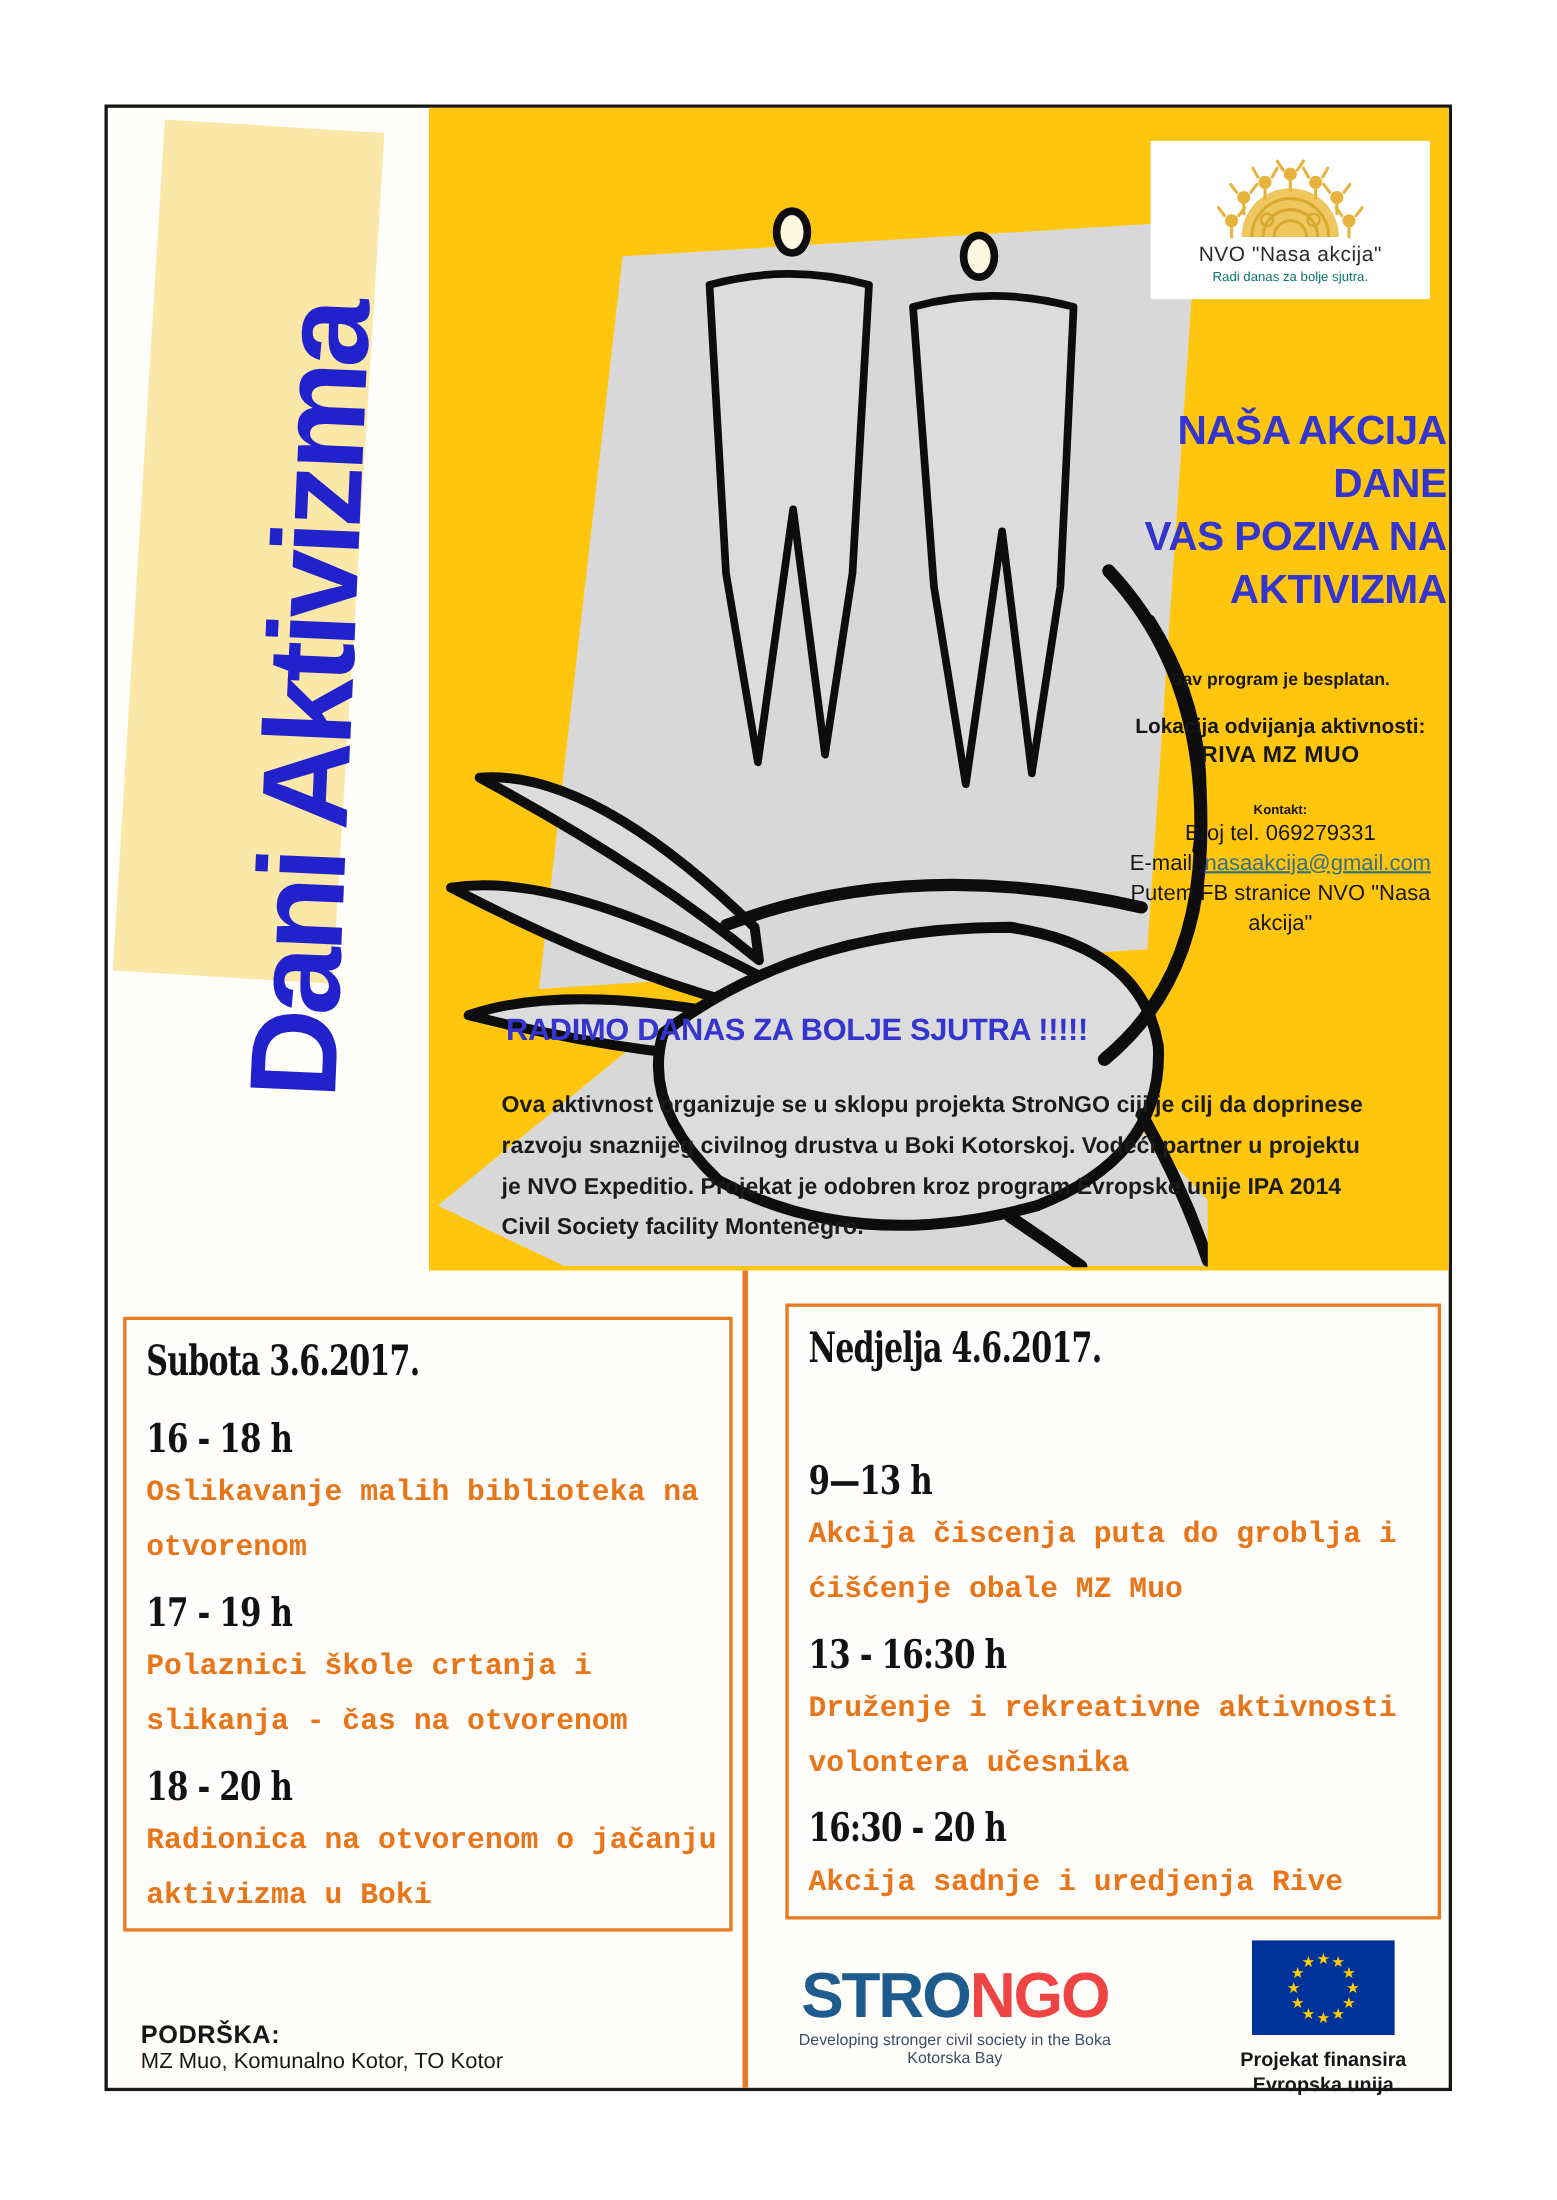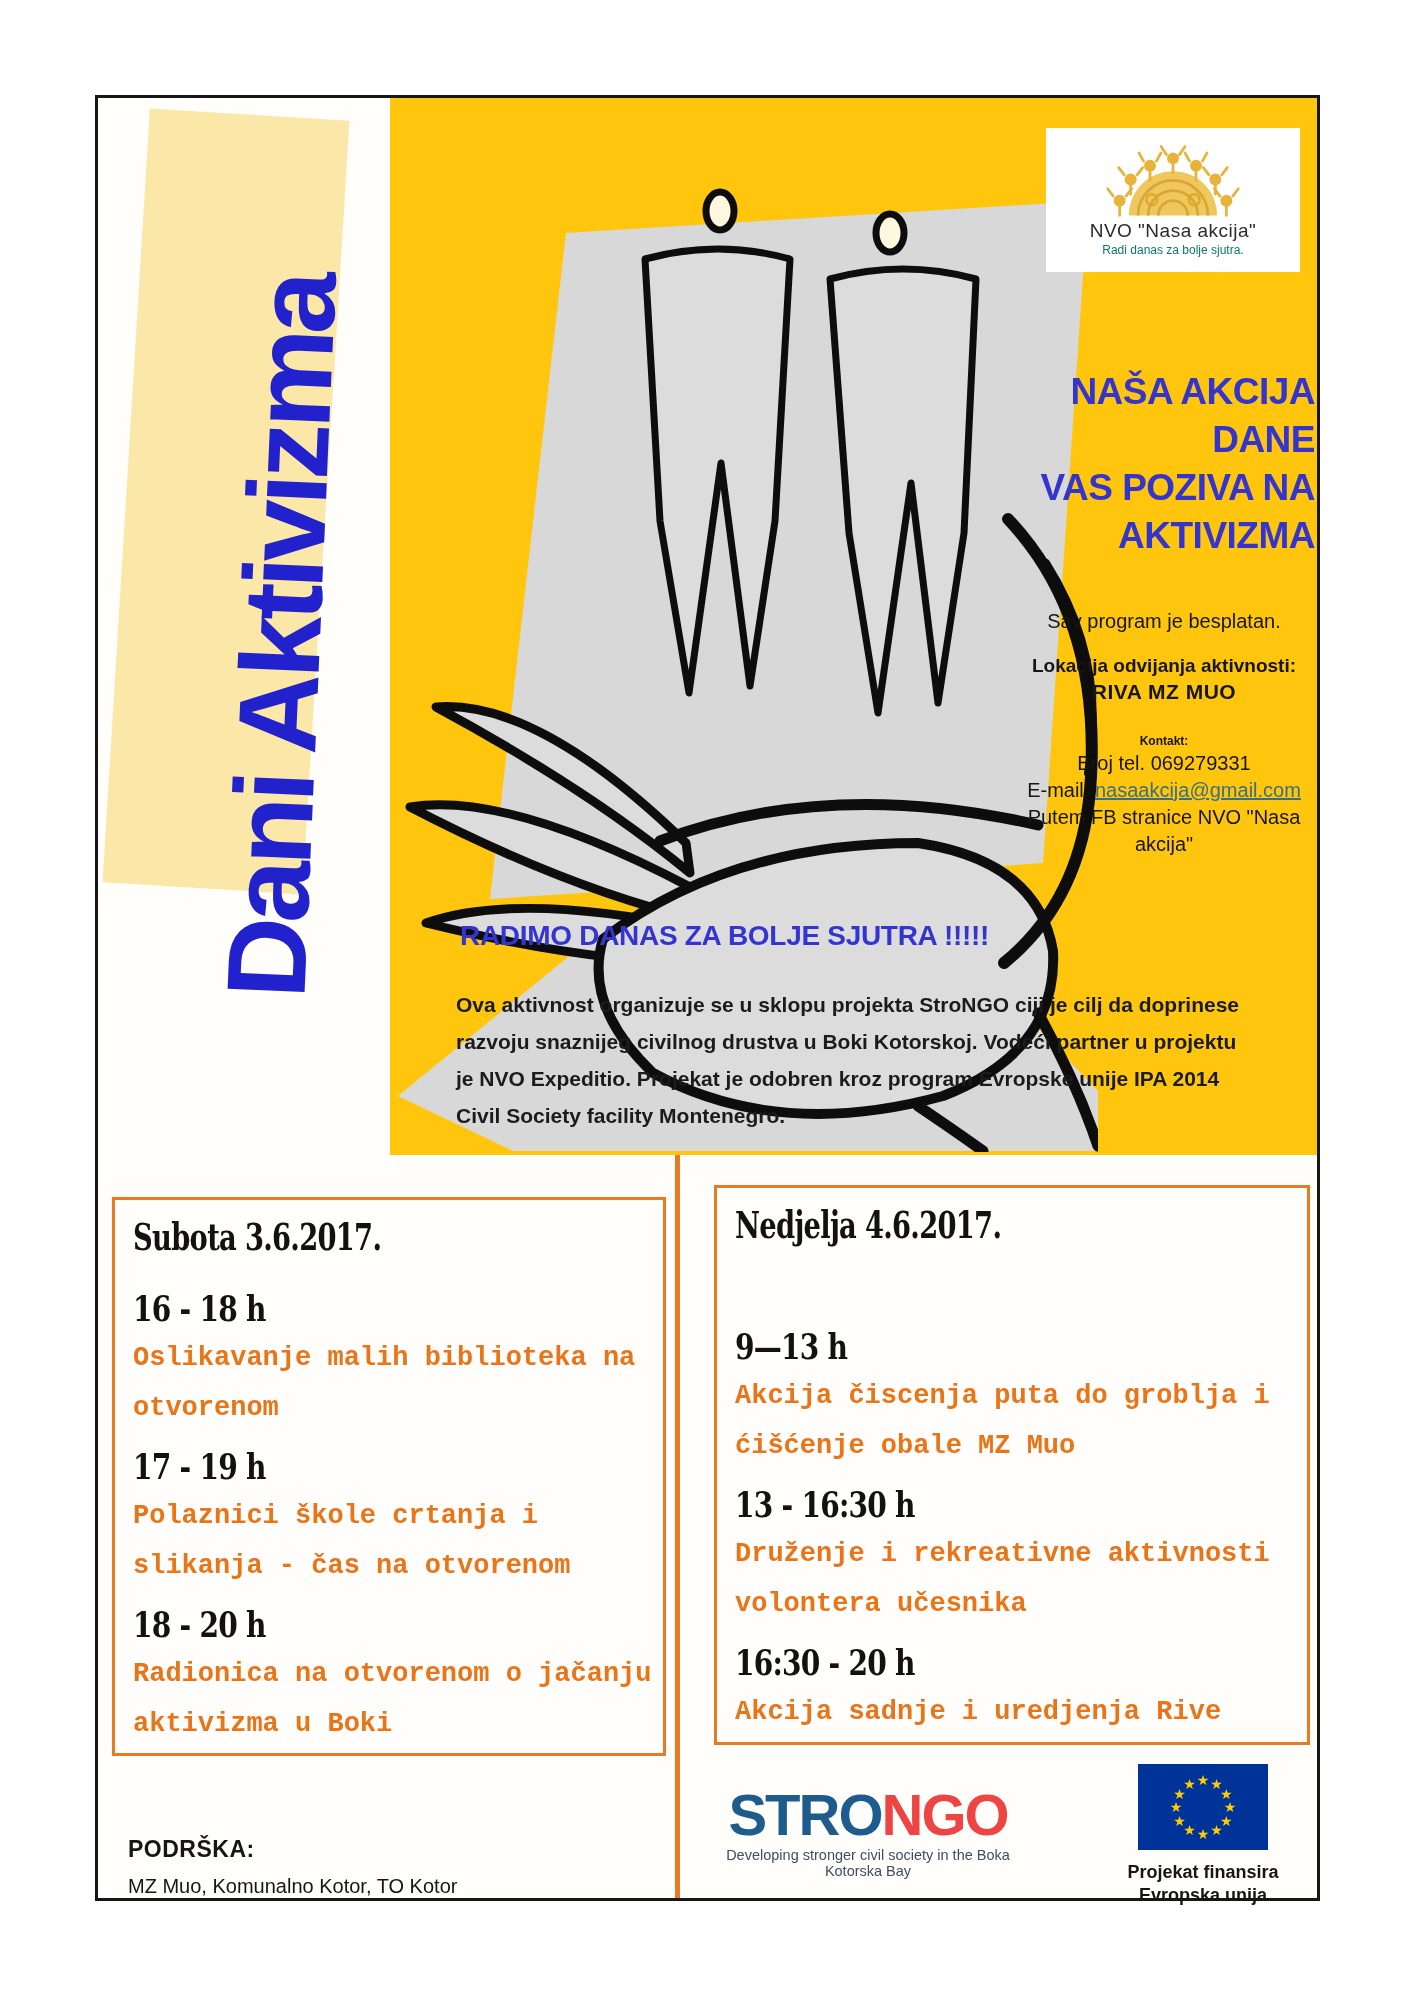--- a/index.html
+++ b/index.html
@@ -14,21 +14,21 @@
       transform:rotate(-87.5deg);text-align:center;line-height:150px;white-space:nowrap;
       font-size:112px;font-weight:bold;letter-spacing:-5px;color:#2222CC;}
   .illustration{position:absolute;left:300px;top:2px;}
   .logo-box{position:absolute;left:948px;top:30px;width:254px;height:144px;background:#ffffff;
             text-align:center;overflow:hidden;}
   .logo-org{font-size:19px;color:#2b2b2b;margin-top:-4px;letter-spacing:0.5px;}
   .logo-tagline{font-size:12px;color:#0f766e;margin-top:1px;}
   .invite{position:absolute;left:915px;top:270px;width:302px;text-align:right;}
   .invite div{font-size:37px;line-height:1.3;font-weight:bold;color:#3434CE;letter-spacing:-0.5px;}
   .info{position:absolute;left:915px;top:512px;width:302px;text-align:center;color:#161616;}
-  .info .free{font-size:20px;font-weight:normal;margin:0 0 22px 0;}
+  .info .free{font-size:16px;font-weight:bold;margin:0 0 22px 0;}
   .info .loc-label{font-size:19px;font-weight:bold;margin:0 0 3px 0;}
   .info .loc{font-size:21px;font-weight:bold;margin:0 0 30px 0;letter-spacing:0.5px;}
   .info .contact-label{font-size:12px;font-weight:bold;margin:0 0 4px 0;}
   .info .line{font-size:20px;margin:0 0 4px 0;font-weight:500;}
   .info a{color:#3A6F80;text-decoration:underline;}
   .slogan{position:absolute;left:362px;top:822px;font-size:28px;font-weight:bold;color:#3434CE;
           letter-spacing:-0.3px;white-space:nowrap;}
   .about{position:absolute;left:358px;top:888px;width:800px;}
   .about div{font-size:21px;line-height:37px;font-weight:bold;color:#1b1b1b;white-space:nowrap;}
   .divider-v{position:absolute;left:577px;top:1057px;width:5px;height:743px;background:#E87A22;}
@@ -41,21 +41,21 @@
        white-space:nowrap;margin-bottom:28px;}
   .sched.right .day{margin-bottom:78px;}
   .time{font-family:"DejaVu Serif","Liberation Serif",serif;font-weight:900;font-size:36px;
         color:#121212;letter-spacing:-1px;transform:scaleX(0.78);transform-origin:left;
         white-space:nowrap;margin:12px 0 4px 0;}
   .time.first{margin-top:0;}
   .act{font-family:"Liberation Mono","DejaVu Sans Mono",monospace;font-weight:bold;font-size:27px;
        line-height:50px;color:#E87518;white-space:nowrap;}
   .support{position:absolute;left:30px;top:1738px;color:#161616;}
   .support .label{font-size:23px;font-weight:bold;letter-spacing:0.5px;}
-  .support .orgs{font-size:20px;margin-top:12px;font-weight:500;}
+  .support .orgs{font-size:20px;margin-top:0;font-weight:500;}
   .strongo{position:absolute;left:600px;top:1688px;width:340px;text-align:center;}
   .strongo .name{font-size:58px;font-weight:800;letter-spacing:-2px;line-height:1;}
   .strongo .dark{color:#1E5C8E;}
   .strongo .light{color:#ef4444;}
   .strongo .tagline{font-size:14.5px;color:#3F4E63;margin-top:3px;}
   .eu{position:absolute;left:1000px;top:1665px;width:210px;text-align:center;}
   .eu-flag{display:block;margin:0 auto;}
   .eu-caption{font-size:18px;font-weight:bold;color:#161616;line-height:1.25;margin-top:10px;}
 </style>
 </head>

